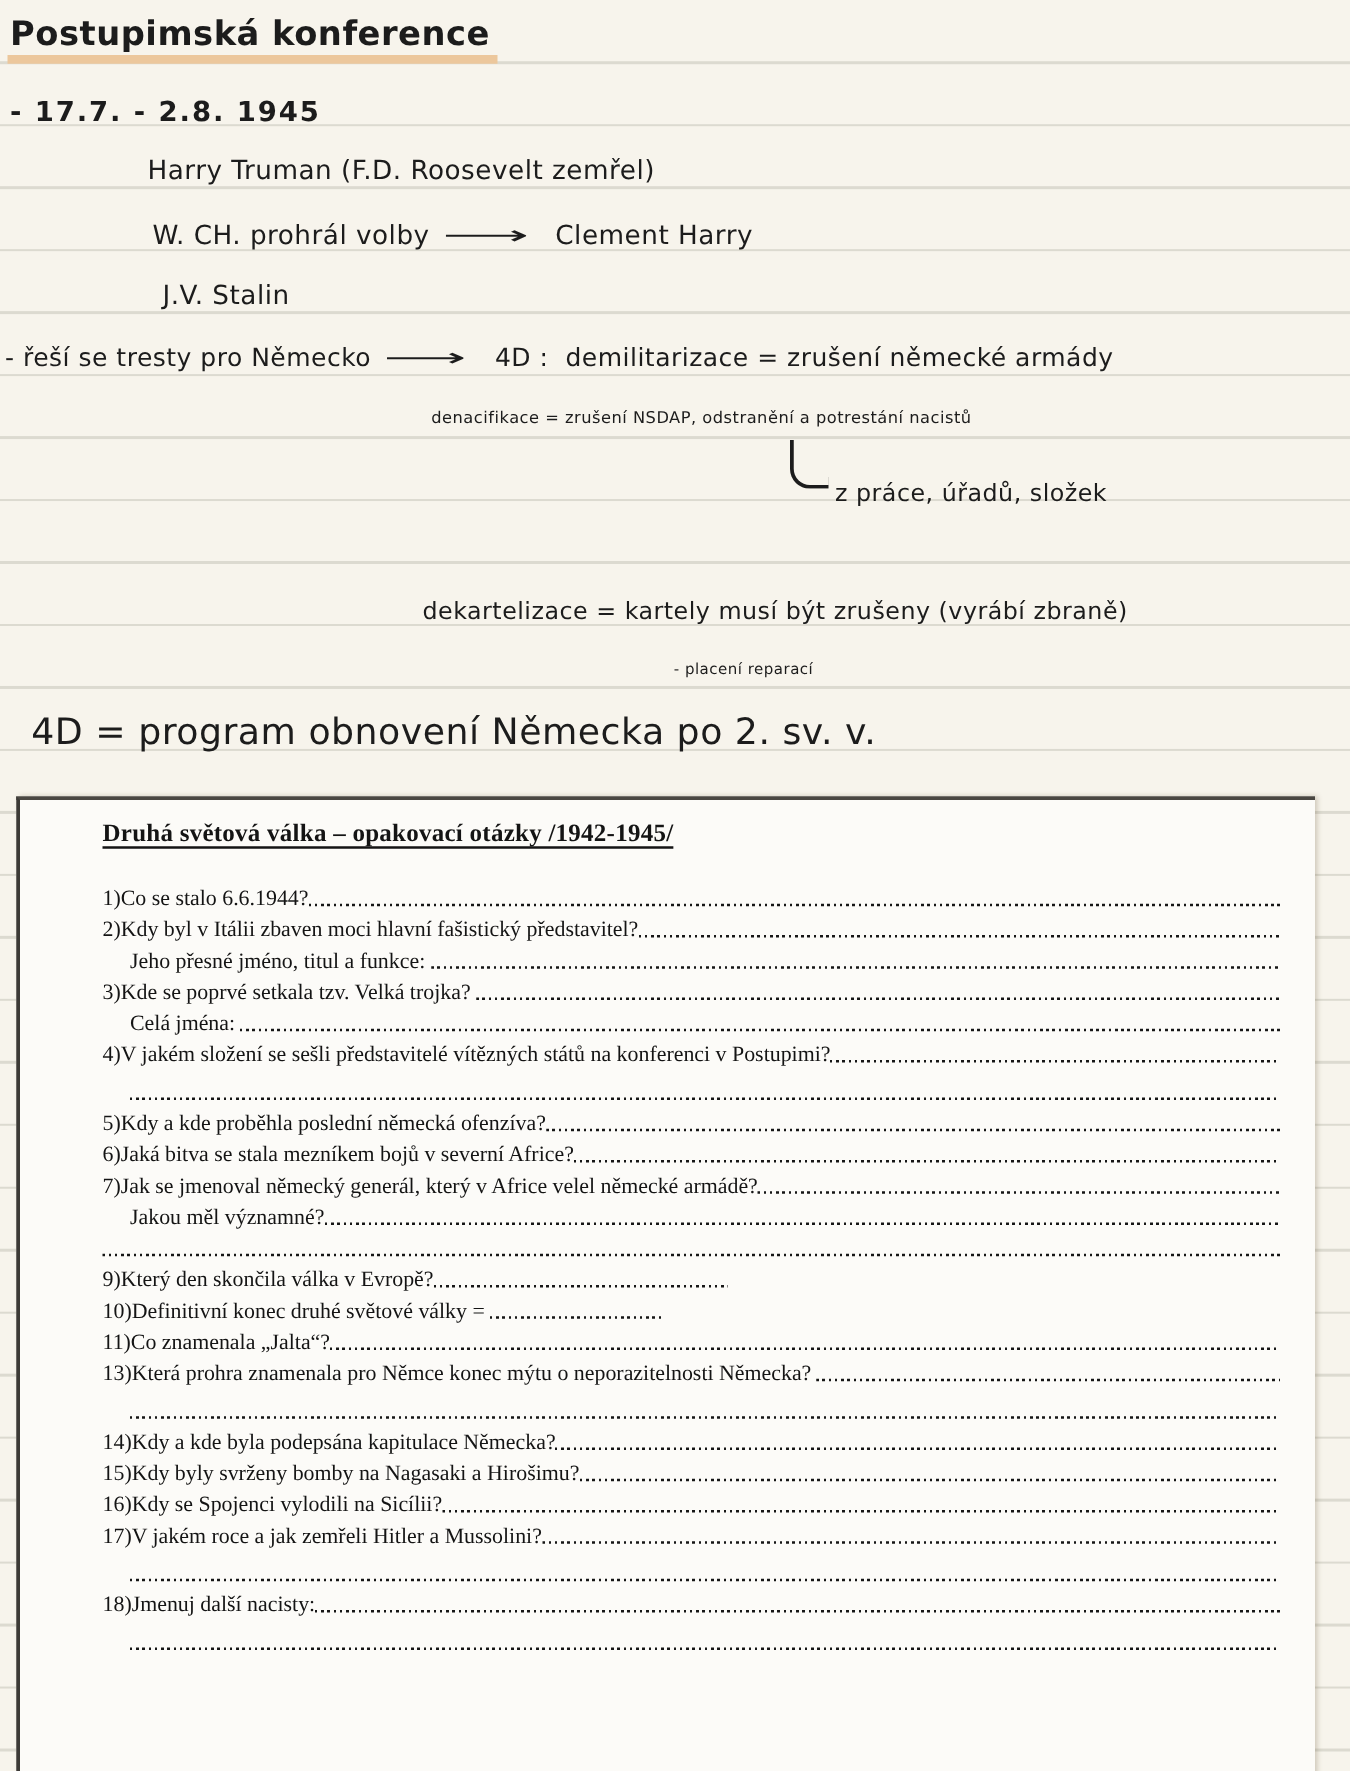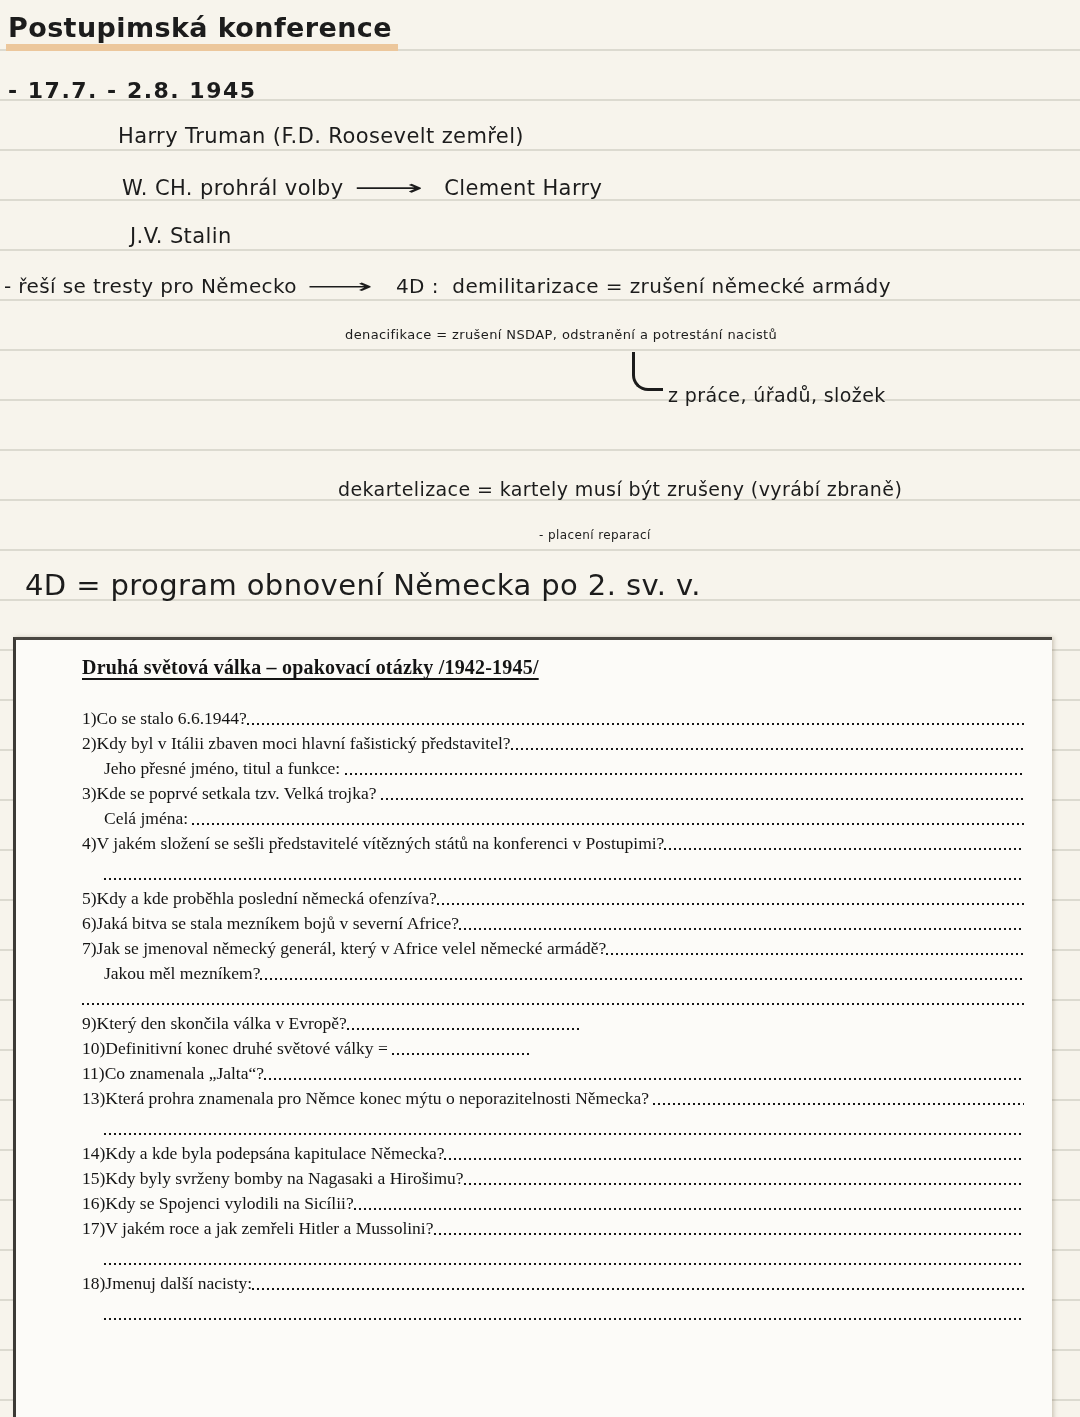--- a/index.html
+++ b/index.html
@@ -145,21 +145,21 @@
   </div>
         <div class="ws-row">
     <span class="ws-text">6)Jaká bitva se stala mezníkem bojů v severní Africe?</span>
     <span class="leader"></span>
   </div>
         <div class="ws-row">
     <span class="ws-text">7)Jak se jmenoval německý generál, který v Africe velel německé armádě?</span>
     <span class="leader"></span>
   </div>
         <div class="ws-row indent">
-    <span class="ws-text">Jakou měl mezníkem?</span>
+    <span class="ws-text">Jakou měl významné?</span>
     <span class="leader"></span>
   </div>
         <div class="ws-row">
     <span class="leader"></span>
   </div>
         <div class="ws-row">
     <span class="ws-text">9)Který den skončila válka v Evropě?</span>
     <span class="leader short" style="width: 235px;"></span>
   </div>
         <div class="ws-row">

